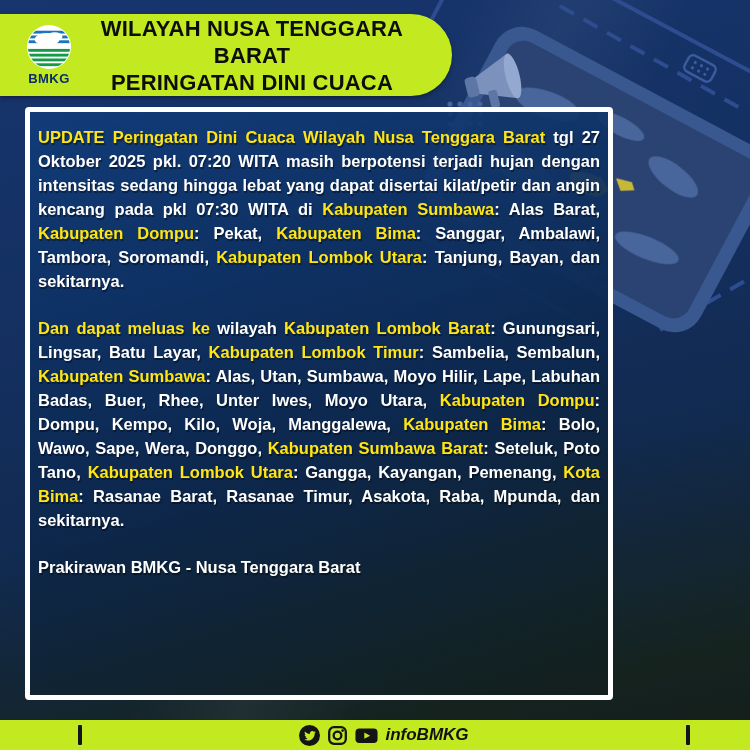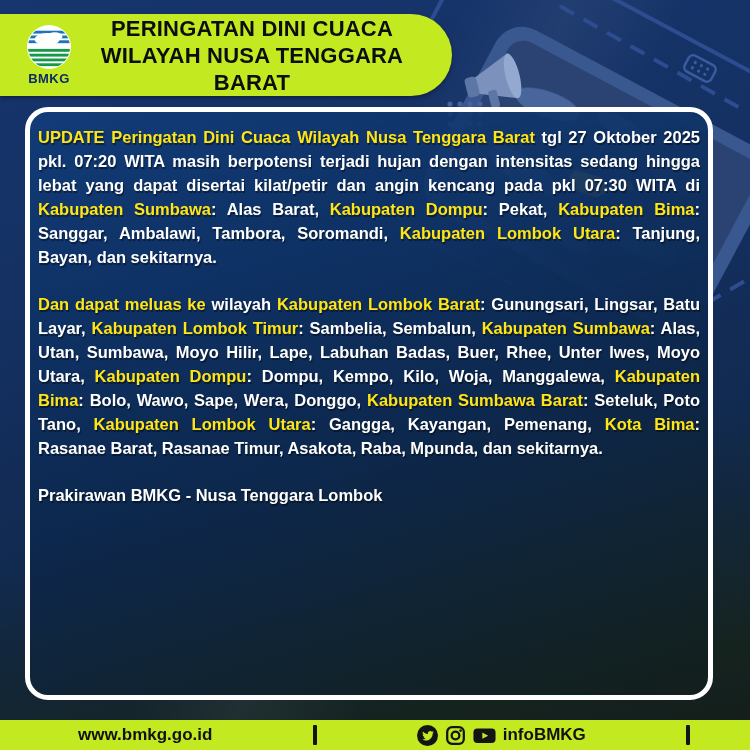--- a/index.html
+++ b/index.html
@@ -31,22 +31,22 @@
     box-shadow:0 2px 4px rgba(0,0,0,0.35);
   }
   .logo{width:66px;margin-left:16px;display:flex;flex-direction:column;align-items:center;}
   .logo-text{font-size:13px;font-weight:bold;color:#0b2d6b;letter-spacing:0.5px;margin-top:1px;}
   .banner-titles{flex:1;text-align:center;padding-right:30px;}
   .banner-titles div{
     font-size:22px;line-height:27px;font-weight:bold;color:#0d0d0d;letter-spacing:0.2px;
   }
   
   .warning-panel{
-    position:absolute;left:25px;top:107px;width:688px;height:593px;z-index:2;
-    border:5px solid #ffffff;border-radius:23px;
+    position:absolute;left:25px;top:107px;width:588px;height:593px;z-index:2;
+    border:5px solid #ffffff;border-radius:4px;
     padding:13px 8px 0 8px;
     background:linear-gradient(163deg,
       rgba(17,62,124,0.80) 0%,
       rgba(14,49,99,0.93)  30%,
       rgba(13,40,78,0.98)  55%,
       rgba(18,33,34,1)     92%,
       rgba(20,30,29,1)     100%);
   }
   .warning-panel p{
     font-size:16.5px;line-height:24px;font-weight:bold;
@@ -57,21 +57,21 @@
   .seg-y{color:var(--yellow);}
   .seg-w{color:#ffffff;}
   
   .footer-bar{
     position:absolute;left:0;bottom:0;width:750px;height:30px;z-index:3;
     background:var(--green);
     display:flex;align-items:center;justify-content:space-between;
     padding:0 60px 0 78px;
     color:var(--ink);font-weight:bold;font-size:17px;
   }
-  .footer-group{display:flex;align-items:center;gap:7px;}
+  .footer-group{display:flex;align-items:center;gap:7px;font-style:italic;}
   .footer-divider{width:4px;height:20px;background:#141414;border-radius:1px;}
   .footer-bar svg{display:block;}
 </style>
 </head>
 <body>
 
 <div class="light-streak"></div>
 
 <svg class="illustration" viewBox="0 0 340 335" aria-hidden="true">
 
@@ -146,33 +146,32 @@
         <rect x="2" y="31" width="44" height="3" fill="#169a48"></rect>
         <rect x="2" y="36" width="44" height="3" fill="#169a48"></rect>
         <rect x="2" y="41" width="44" height="3" fill="#169a48"></rect>
         <ellipse cx="22" cy="16" rx="13" ry="6.5" fill="#ffffff"></ellipse>
         <ellipse cx="30" cy="13" rx="8" ry="4.5" fill="#ffffff"></ellipse>
       </g>
     </svg>
     <span class="logo-text">BMKG</span>
   </div>
   <div class="banner-titles">
+    <div>WILAYAH NUSA TENGGARA BARAT</div>
     <div>PERINGATAN DINI CUACA</div>
-    <div>WILAYAH NUSA TENGGARA BARAT</div>
   </div>
 </div>
 
 <div class="warning-panel">
   <p><span class="seg-y">UPDATE Peringatan Dini Cuaca Wilayah Nusa Tenggara Barat</span><span class="seg-w"> tgl 27 Oktober 2025 pkl. 07:20 WITA masih berpotensi terjadi hujan dengan intensitas sedang hingga lebat yang dapat disertai kilat/petir dan angin kencang pada pkl 07:30 WITA di </span><span class="seg-y">Kabupaten Sumbawa</span><span class="seg-w">: Alas Barat, </span><span class="seg-y">Kabupaten Dompu</span><span class="seg-w">: Pekat, </span><span class="seg-y">Kabupaten Bima</span><span class="seg-w">: Sanggar, Ambalawi, Tambora, Soromandi, </span><span class="seg-y">Kabupaten Lombok Utara</span><span class="seg-w">: Tanjung, Bayan, dan sekitarnya.</span></p>
   <p><span class="seg-y">Dan dapat meluas ke</span><span class="seg-w"> wilayah </span><span class="seg-y">Kabupaten Lombok Barat</span><span class="seg-w">: Gunungsari, Lingsar, Batu Layar, </span><span class="seg-y">Kabupaten Lombok Timur</span><span class="seg-w">: Sambelia, Sembalun, </span><span class="seg-y">Kabupaten Sumbawa</span><span class="seg-w">: Alas, Utan, Sumbawa, Moyo Hilir, Lape, Labuhan Badas, Buer, Rhee, Unter Iwes, Moyo Utara, </span><span class="seg-y">Kabupaten Dompu</span><span class="seg-w">: Dompu, Kempo, Kilo, Woja, Manggalewa, </span><span class="seg-y">Kabupaten Bima</span><span class="seg-w">: Bolo, Wawo, Sape, Wera, Donggo, </span><span class="seg-y">Kabupaten Sumbawa Barat</span><span class="seg-w">: Seteluk, Poto Tano, </span><span class="seg-y">Kabupaten Lombok Utara</span><span class="seg-w">: Gangga, Kayangan, Pemenang, </span><span class="seg-y">Kota Bima</span><span class="seg-w">: Rasanae Barat, Rasanae Timur, Asakota, Raba, Mpunda, dan sekitarnya.</span></p>
-  <p><span class="seg-w">Prakirawan BMKG - Nusa Tenggara Lombok</span></p>
+  <p><span class="seg-w">Prakirawan BMKG - Nusa Tenggara Barat</span></p>
 </div>
 
 <div class="footer-bar">
-  <span>www.bmkg.go.id</span>
   <span class="footer-divider"></span>
   <span class="footer-group">
     <svg width="21" height="21" viewBox="0 0 24 24">
       <circle cx="12" cy="12" r="12" fill="#141414"></circle>
       <path fill="#C3EA20" d="M19.2 8.2c-.5.22-1 .37-1.6.44.57-.34 1-.88 1.2-1.52-.53.32-1.12.54-1.74.67A2.74 2.74 0 0 0 12.4 9.7c0 .21.02.42.07.62-2.28-.11-4.3-1.2-5.65-2.85-.24.41-.37.88-.37 1.38 0 .95.48 1.79 1.22 2.28-.45-.01-.88-.14-1.25-.34v.03c0 1.33.95 2.44 2.2 2.69-.23.06-.47.1-.72.1-.18 0-.35-.02-.52-.05.35 1.09 1.36 1.88 2.56 1.9a5.5 5.5 0 0 1-3.4 1.17c-.22 0-.44-.01-.65-.04a7.77 7.77 0 0 0 4.2 1.23c5.04 0 7.8-4.18 7.8-7.8v-.36c.54-.38 1-.87 1.31-1.46z"></path>
     </svg>
     <svg width="21" height="21" viewBox="0 0 24 24">
       <rect x="2.5" y="2.5" width="19" height="19" rx="5.5" fill="none" stroke="#141414" stroke-width="2.6"></rect>
       <circle cx="12" cy="12" r="4.4" fill="none" stroke="#141414" stroke-width="2.6"></circle>
       <circle cx="17.8" cy="6.4" r="1.5" fill="#141414"></circle>

